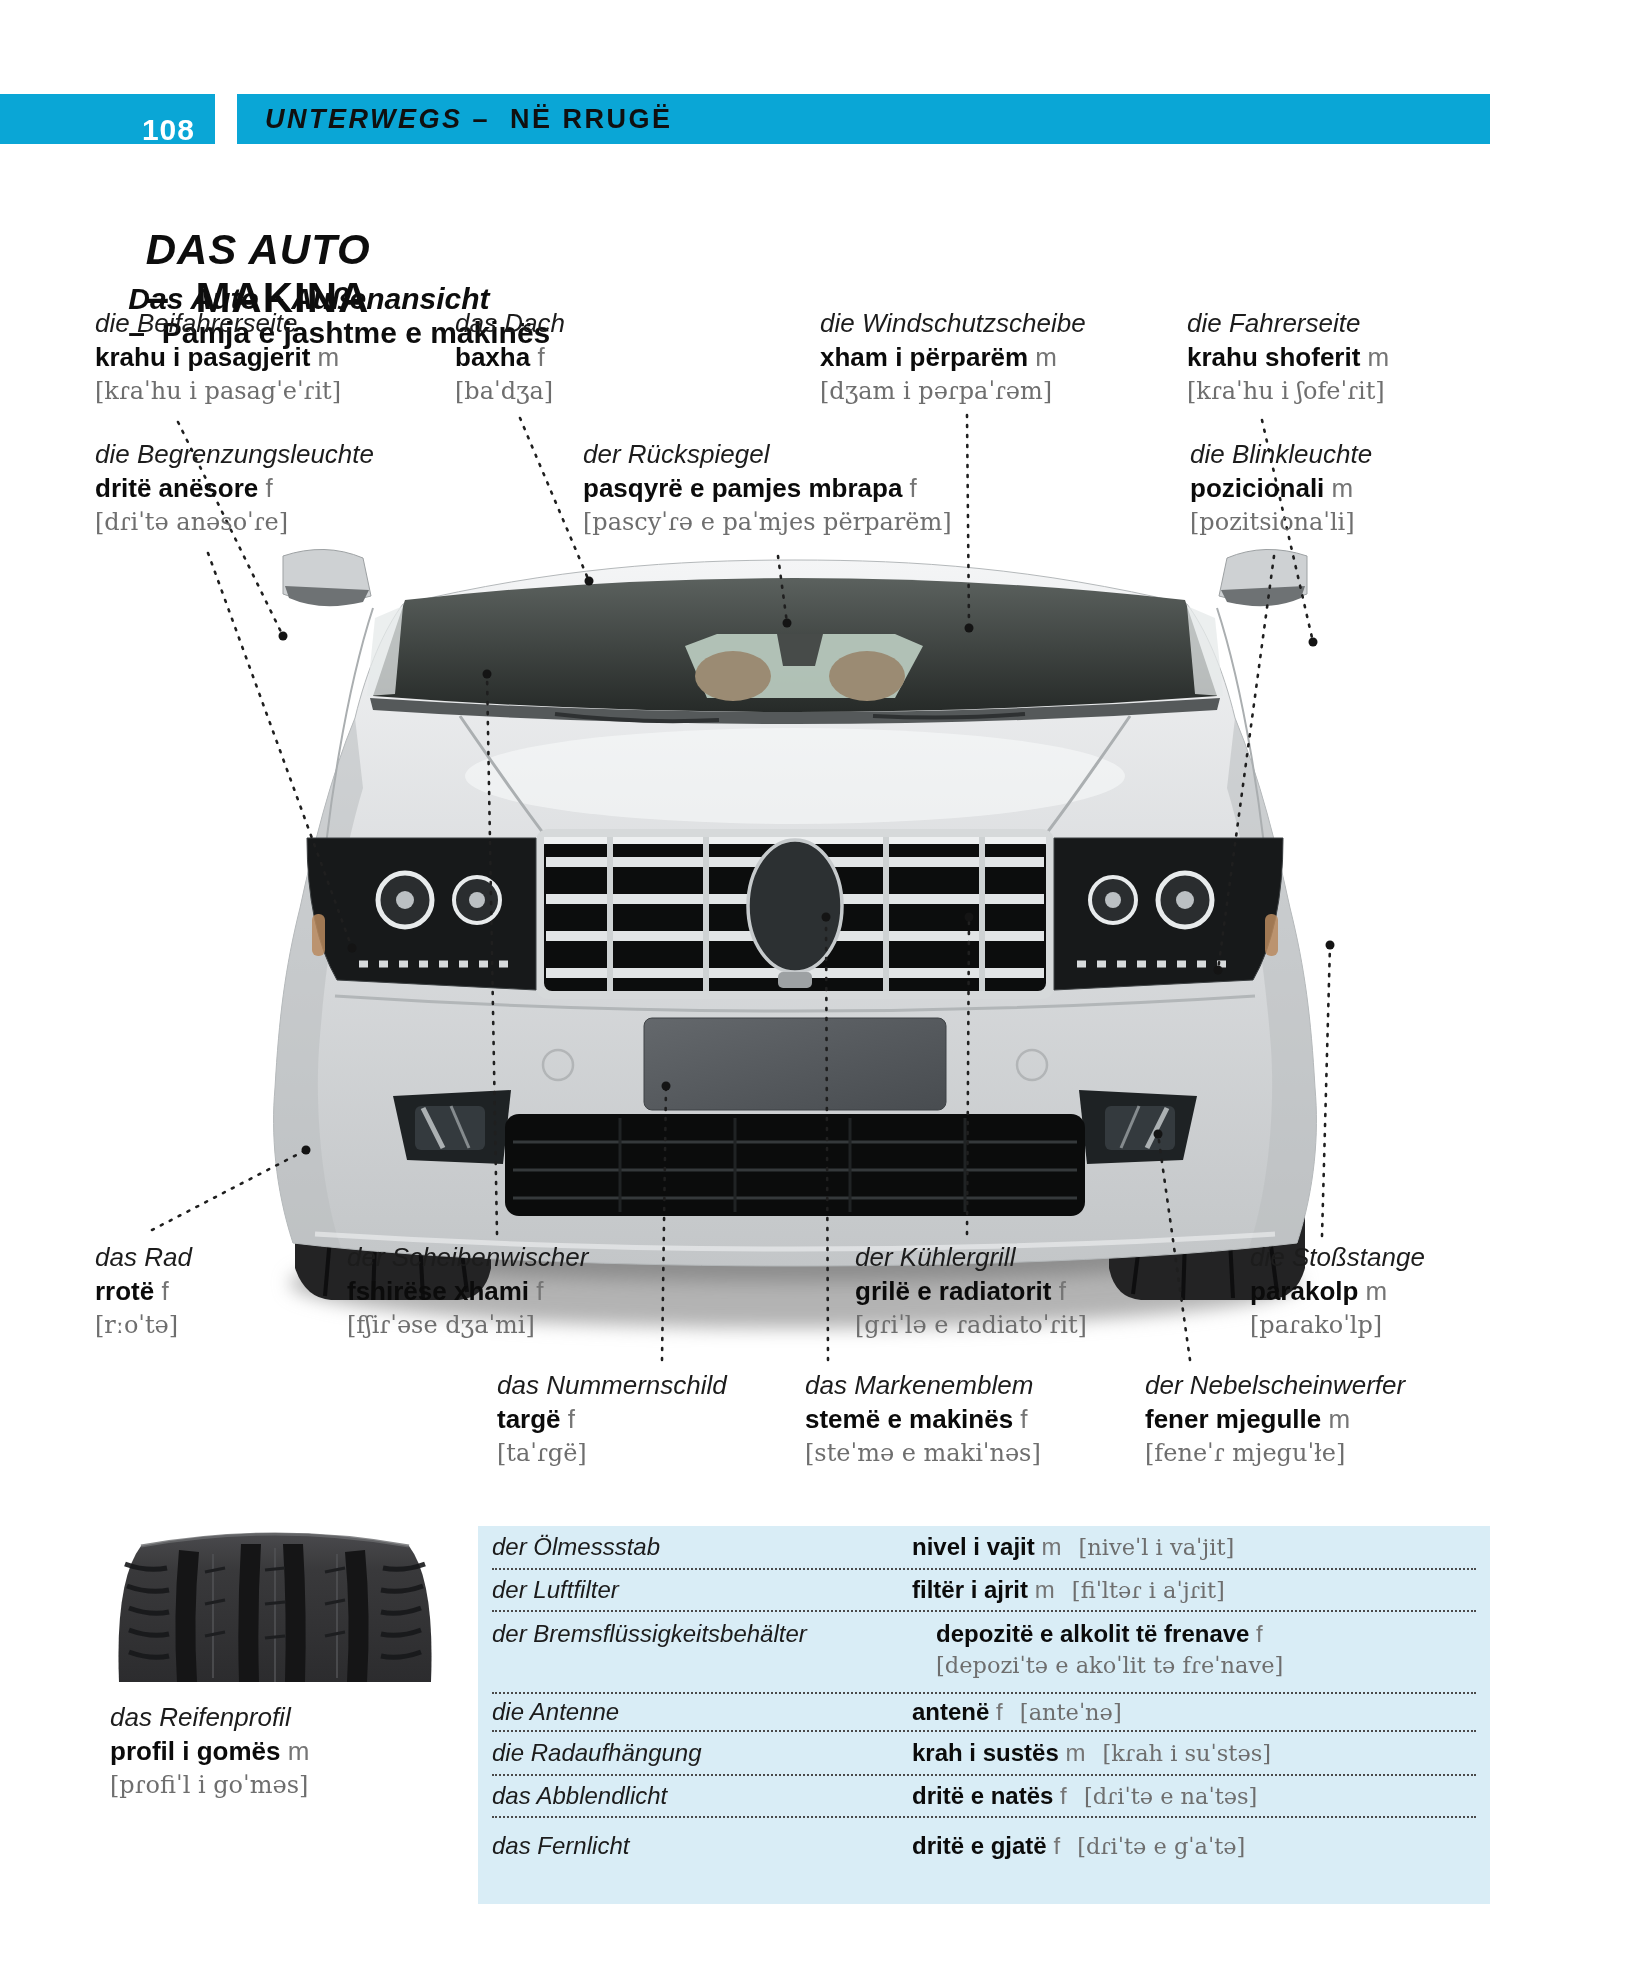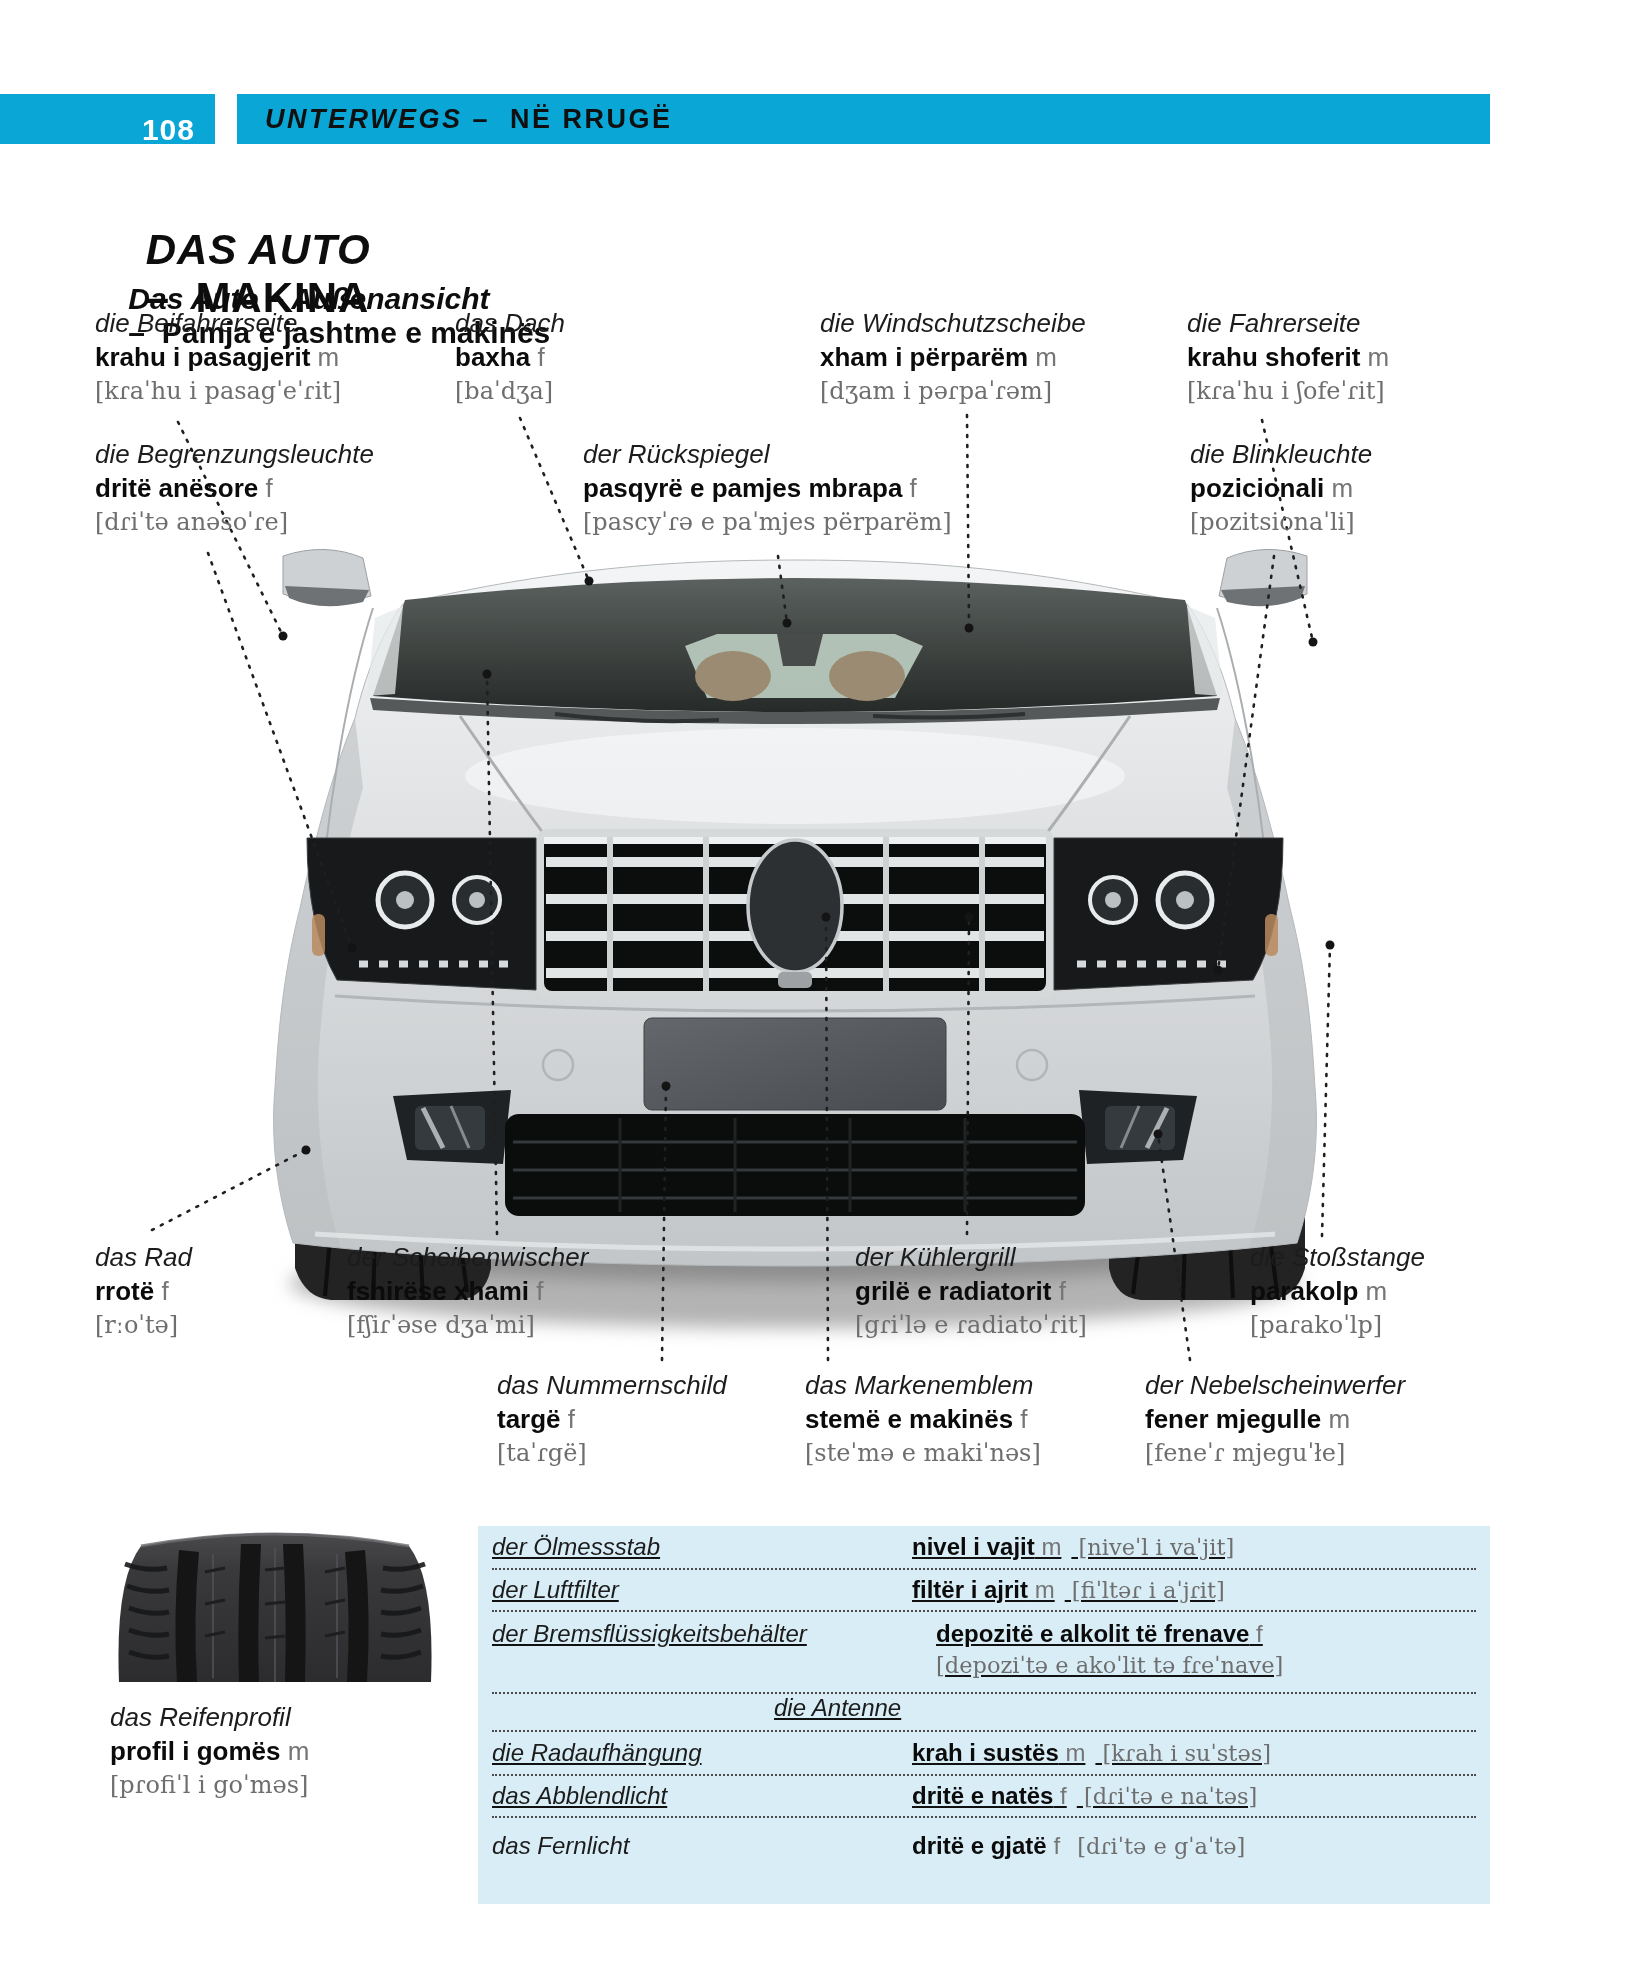--- a/index.html
+++ b/index.html
@@ -38,21 +38,21 @@
   .g{color:#757575;font-weight:normal;}
   .l-ipa{font-family:"DejaVu Serif",serif;font-size:24px;color:#6e6e6e;}
   
   #leader-svg{position:absolute;left:0;top:0;z-index:5;pointer-events:none;}
   
   #vocab-table{
     position:absolute;left:478px;top:1526px;width:1012px;height:378px;
     background:var(--tablebg);box-sizing:border-box;padding:0 14px;z-index:6;
   }
   .trow{display:flex;align-items:center;box-sizing:border-box;}
-  .trow.sep{border-bottom:2px dotted #4a4a4a;text-decoration:underline;}
+  .trow.sep{border-bottom:2px dotted #4a4a4a;}
   .t-de{width:420px;flex:0 0 420px;font-style:italic;font-size:24px;color:#1c1c1c;}
   .t-sq{flex:1;font-size:24px;color:#0b0b0b;}
   .t-sq b{font-weight:bold;}
   .t-ipa{font-family:"DejaVu Serif",serif;font-size:22.5px;color:#6e6e6e;margin-left:10px;}
   .t-ipa.block{display:block;margin-left:0;margin-top:4px;}
   .trow.twolines{align-items:flex-start;padding-top:8px;gap:24px;}
   
   #car-svg{position:absolute;left:255px;top:548px;z-index:1;}
   #tire-svg{position:absolute;left:113px;top:1520px;z-index:1;}
 </style>
@@ -451,21 +451,21 @@
     </div>
 
     <div class="trow sep twolines" style="height: 82px;">
       <div class="t-de">der Bremsflüssigkeitsbehälter</div>
       <div class="t-sq">
         <b>depozitë e alkolit të frenave</b><span class="g">&nbsp;f</span><span class="t-ipa"></span>
         <span class="t-ipa block" style="display: block;">[depoziˈtə e akoˈlit tə fɾeˈnave]</span>
       </div>
     </div>
 
-    <div class="trow sep" style="height: 38px; flex-direction: column;">
+    <div class="trow sep" style="height: 38px;">
       <div class="t-de">die Antenne</div>
       <div class="t-sq">
         <b>antenë</b><span class="g">&nbsp;f</span><span class="t-ipa">&nbsp;[anteˈnə]</span>
         
       </div>
     </div>
 
     <div class="trow sep" style="height: 44px;">
       <div class="t-de">die Radaufhängung</div>
       <div class="t-sq">

